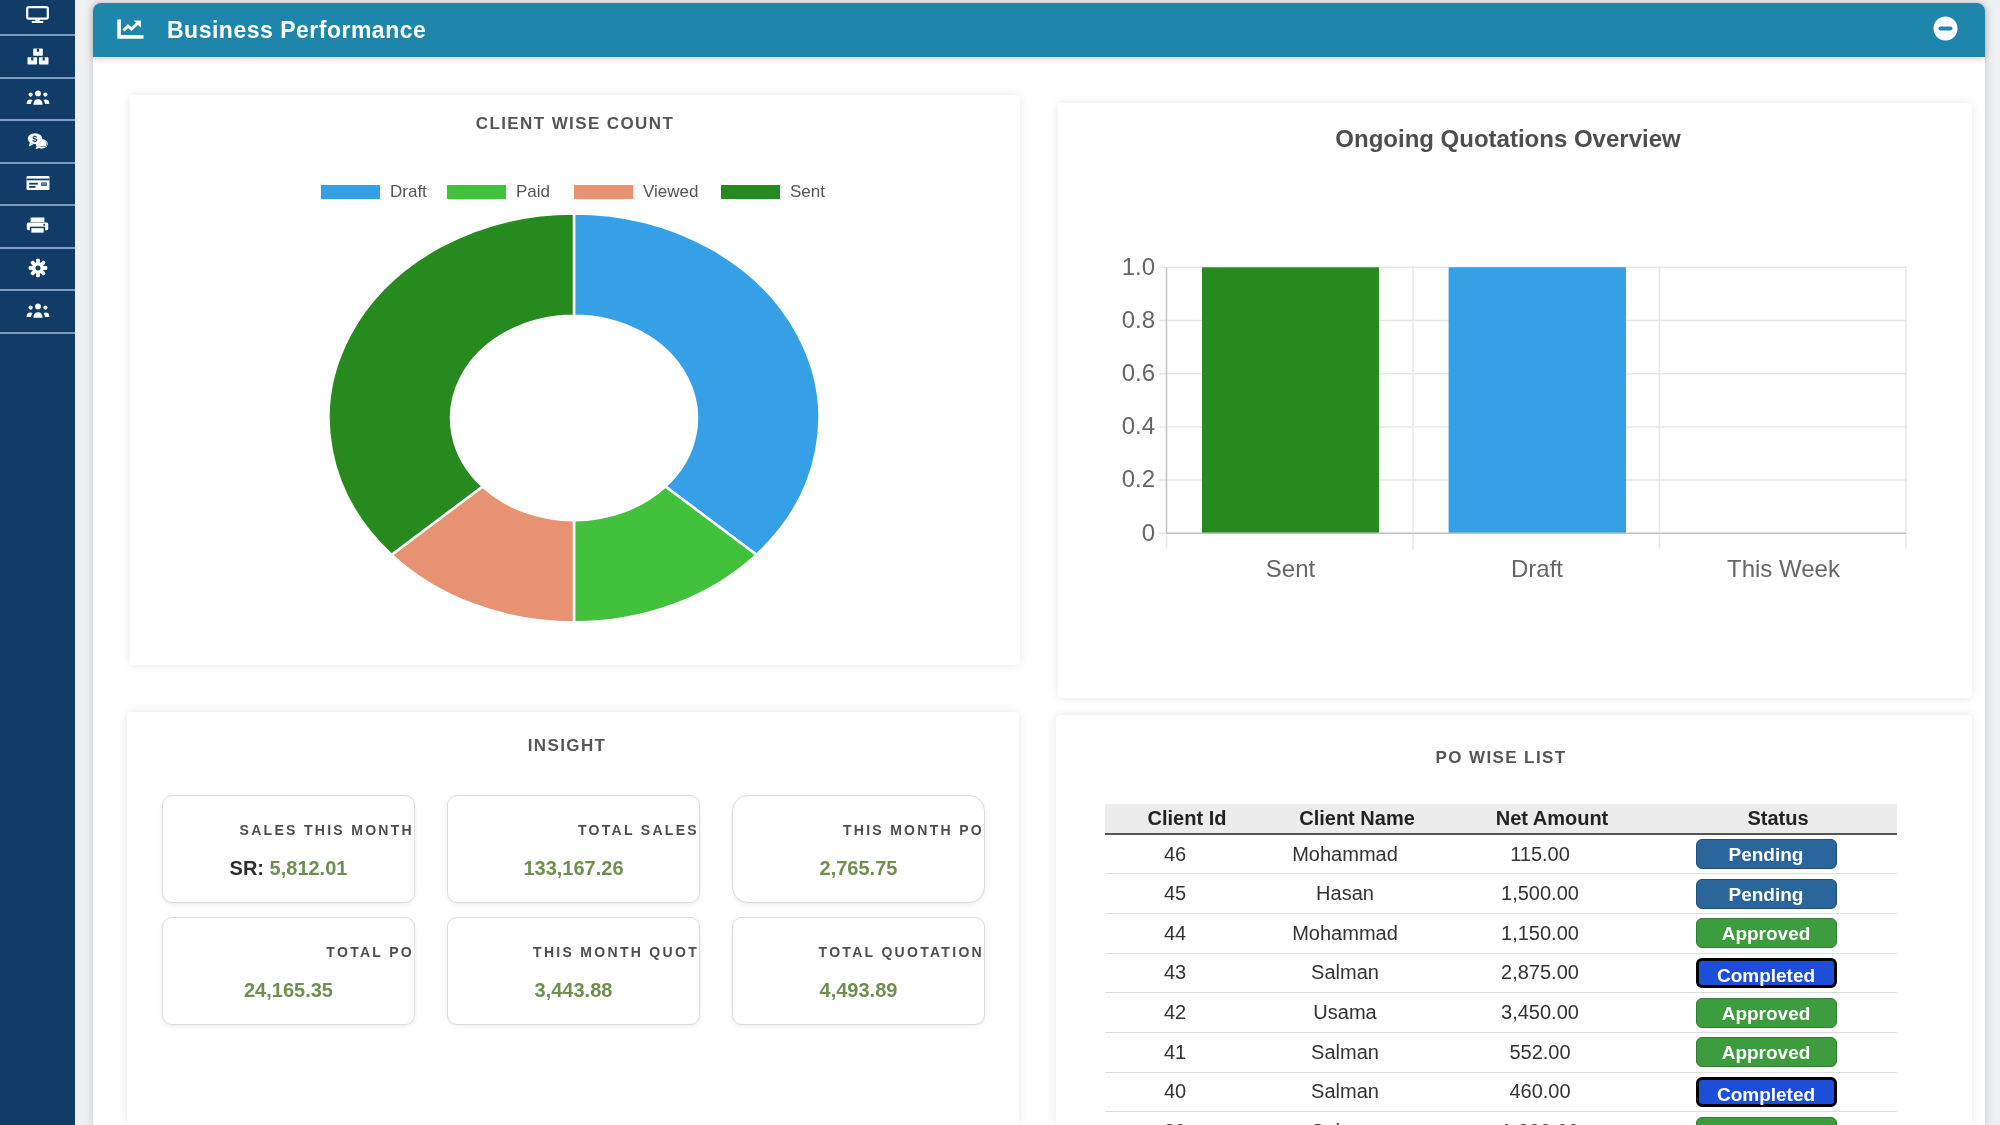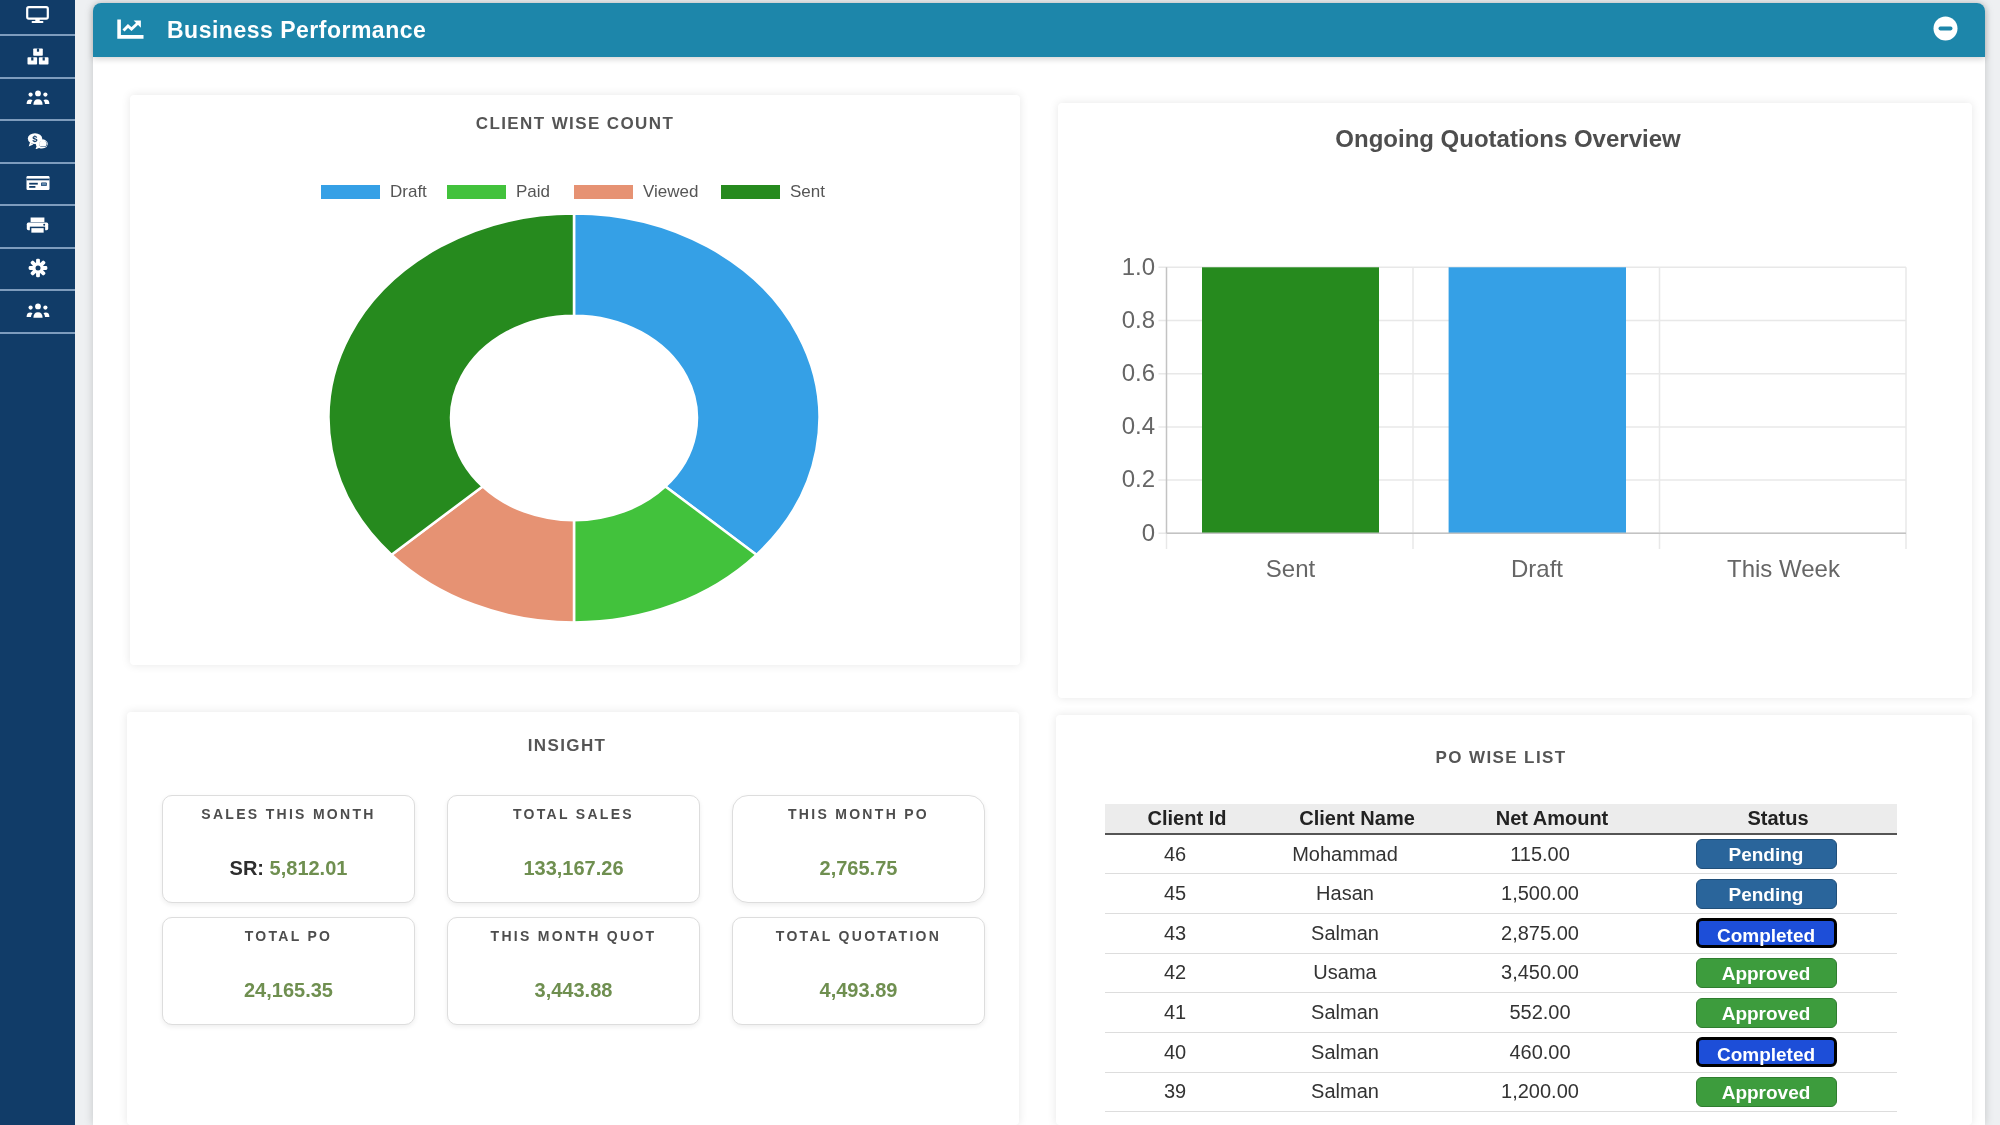--- a/index.html
+++ b/index.html
@@ -24,21 +24,21 @@
   #card-po     { left:1056px; top:715px; width:916px; height:410px; overflow:hidden; }
 
   .ctitle { position:absolute; width:100%; text-align:center; font-weight:bold; color:#555; letter-spacing:1.4px; font-size:17px; }
 
   
   .lg-sw { position:absolute; height:14px; width:59px; }
   .lg-tx { position:absolute; font-size:17px; color:#555; top:-3px; }
 
   
   .ibox { position:absolute; width:253px; height:108px; border:1px solid #ddd; border-radius:10px; box-shadow:0 2px 5px rgba(0,0,0,.07); background:#fff; }
-  .ibox .lab { position:absolute; top:10px; width:100%; text-align:center; font-size:14px; font-weight:bold; letter-spacing:2.3px; color:#4d4d4d; }
+  .ibox .lab { position:absolute; top:26px; width:100%; text-align:right; font-size:14px; font-weight:bold; letter-spacing:2.3px; color:#4d4d4d; }
   .ibox .val { position:absolute; top:61px; width:100%; text-align:center; font-size:20px; font-weight:bold; color:#6f8f50; }
   .ibox .val b { color:#2d2d2d; }
 
   
   #potable { position:absolute; left:49px; top:89px; width:792px; border-collapse:collapse; table-layout:fixed; }
   #potable th { background:#ececec; height:30px; font-size:20px; font-weight:bold; color:#222; border-bottom:2px solid #555;padding-left:24px; }
   #potable td { height:39.7px; text-align:center; font-size:20px; color:#333; border-bottom:1px solid #ddd; }
   .badge { display:inline-block; width:141px; height:30px; line-height:30px; border-radius:6px; color:#fff; font-size:19px; font-weight:bold; text-align:center; }
   .b-blue { background:#2a659b; border:1px solid #204f7a; }
   .b-green{ background:#3d9c3d; border:1px solid #2f7d2f; }
@@ -265,20 +265,26 @@
           <td>115.00</td>
           <td><span class="badge b-blue">Pending</span></td>
         </tr>
     <tr>
           <td>45</td>
           <td>Hasan</td>
           <td>1,500.00</td>
           <td><span class="badge b-blue">Pending</span></td>
         </tr>
     <tr>
+          <td>44</td>
+          <td>Mohammad</td>
+          <td>1,150.00</td>
+          <td><span class="badge b-green">Approved</span></td>
+        </tr>
+    <tr>
           <td>43</td>
           <td>Salman</td>
           <td>2,875.00</td>
           <td><span class="badge b-gray">Completed</span></td>
         </tr>
     <tr>
           <td>42</td>
           <td>Usama</td>
           <td>3,450.00</td>
           <td><span class="badge b-green">Approved</span></td>

